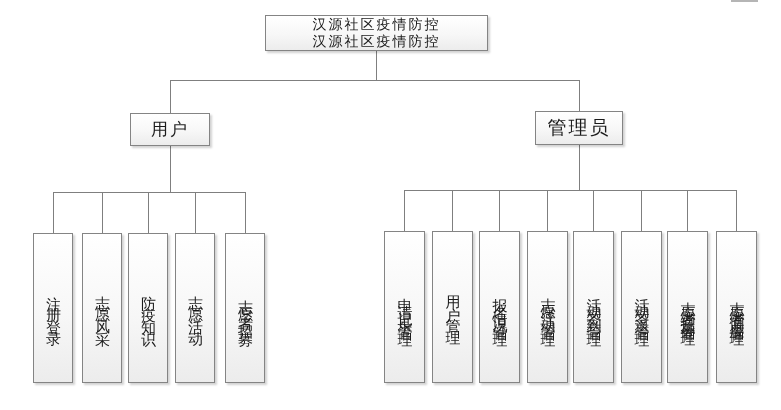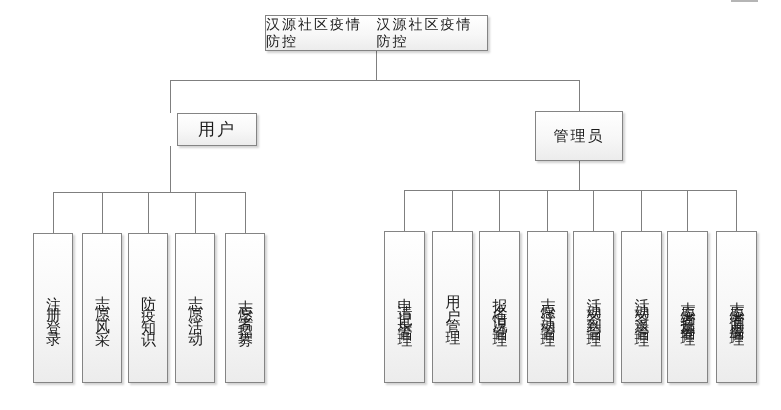--- a/index.html
+++ b/index.html
@@ -27,26 +27,27 @@
     border: 1px solid #848484;
     background: linear-gradient(180deg, #ffffff 0%, #f7f7f7 55%, #ececec 100%);
     box-shadow: 2px 2px 2px rgba(0,0,0,0.18);
     color: #1a1a1a;
     display: flex;
     align-items: center;
     justify-content: center;
   }
   .node.root {
     left: 265px; top: 15px; width: 223px; height: 36px;
+    flex-direction: column;
     font-size: 14px;
     line-height: 17px;
     letter-spacing: 2px;
   }
-  .node.branch-user  { left: 130px; top: 113px; width: 80px; height: 33px; font-size: 17px; letter-spacing: 2px; margin-left: 47px; }
-  .node.branch-admin { left: 535px; top: 111px; width: 88px; height: 50px; font-size: 15px; letter-spacing: 2px; }
+  .node.branch-user  { left: 130px; top: 113px; width: 80px; height: 33px; font-size: 17px; letter-spacing: 2px; }
+  .node.branch-admin { left: 535px; top: 111px; width: 88px; height: 34px; font-size: 19px; letter-spacing: 2px; }
 
   .node.leaf {
     font-size: 15px;
   }
   .leaf-l { top: 233px; height: 150px; width: 40px; }
   .leaf-r { top: 231px; height: 152px; width: 41px; }
   .leaf .vtext {
     writing-mode: vertical-rl;
     text-orientation: upright;
     white-space: nowrap;

